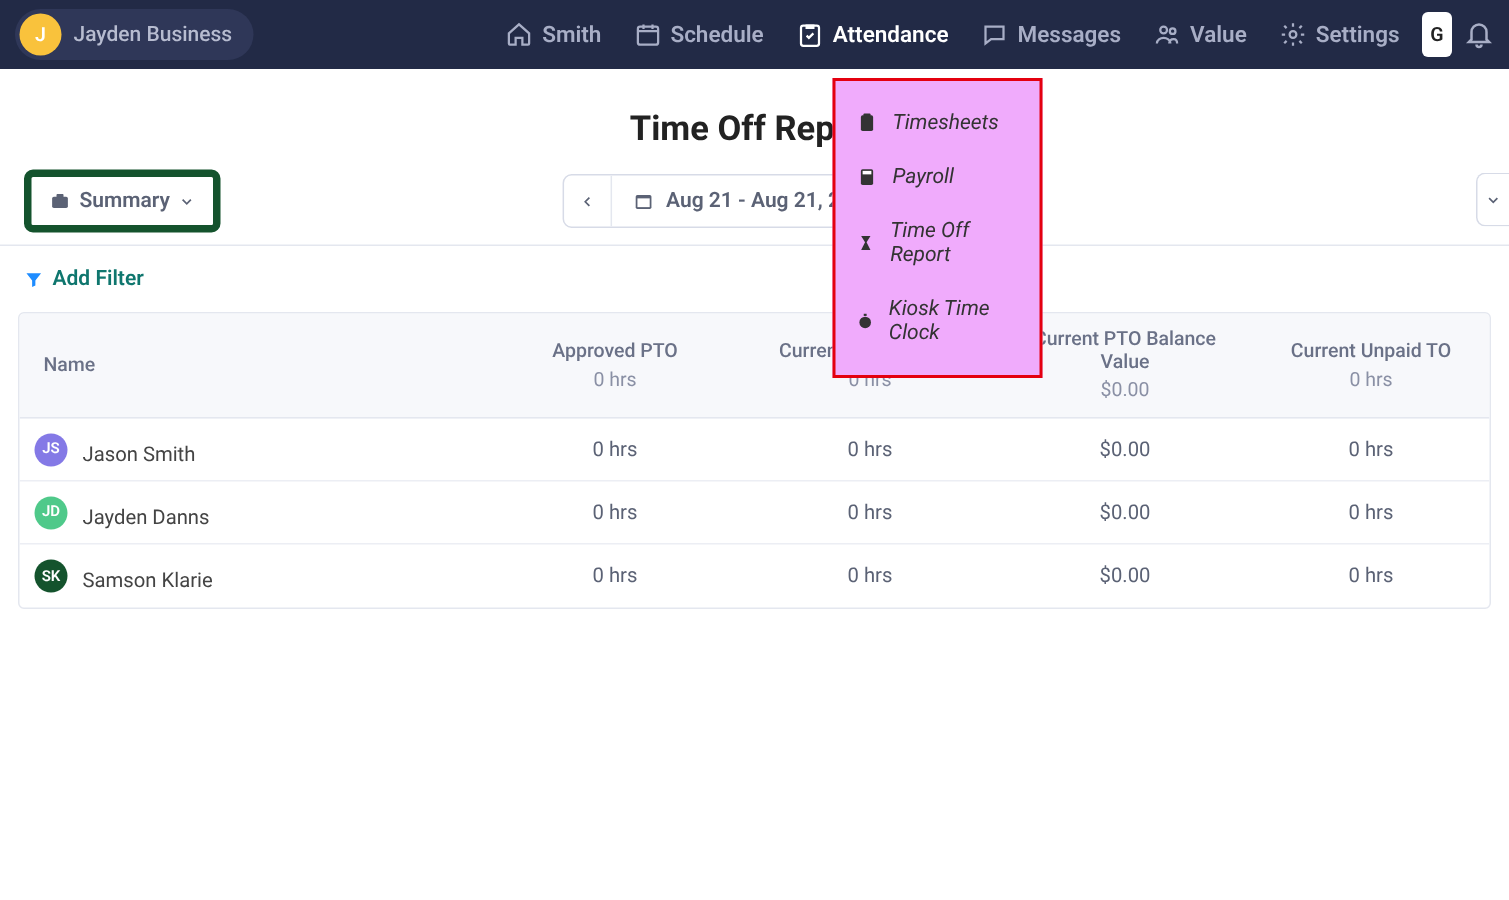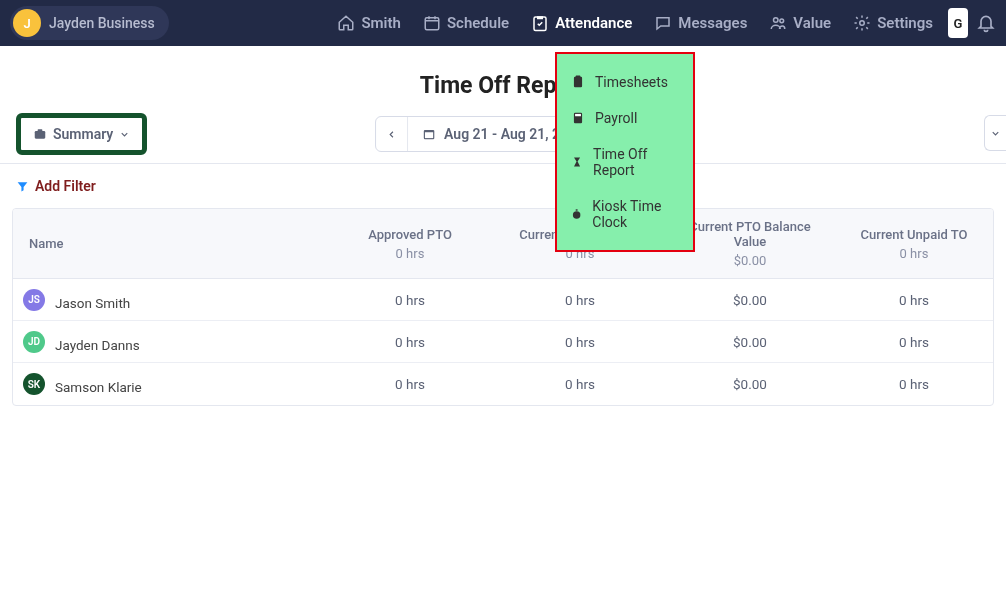--- a/index.html
+++ b/index.html
@@ -113,21 +113,21 @@
   border-right:none;
   border-radius: 6px 0 0 6px;
   width: 22px; height:36px;
   display:flex; align-items:center; justify-content:center;
 }
 
 .hr { border: none; border-top:1px solid #e4e7ef; margin-top: 10px; }
 
 
 .add-filter {
-  color: #7f1d1d;
+  color: #0f766e;
   font-size: 14px;
   font-weight: 600;
   padding: 14px 16px 10px;
   display:flex; align-items:center; gap:6px;
   cursor:pointer;
 }
 
 
 .table {
   margin: 4px 12px 0;
@@ -165,22 +165,23 @@
   color:#fff; font-size:10px; font-weight:600;
 }
 
 
 .attendance-menu {
   position: absolute;
   top: 52px;
   left: 555px;
   width: 140px;
   border: 2px solid #e4000f;
-  background: #86efac;
+  background: #f0abfc;
   padding: 10px 0;
+  font-style: italic;
 }
 .menu-item {
   display:flex; align-items:center; gap:10px;
   padding: 10px 14px;
   font-size: 14px;
   color: #333;
   cursor: pointer;
 }
 .menu-item svg { width:14px; height:14px; fill:#333; }
 

